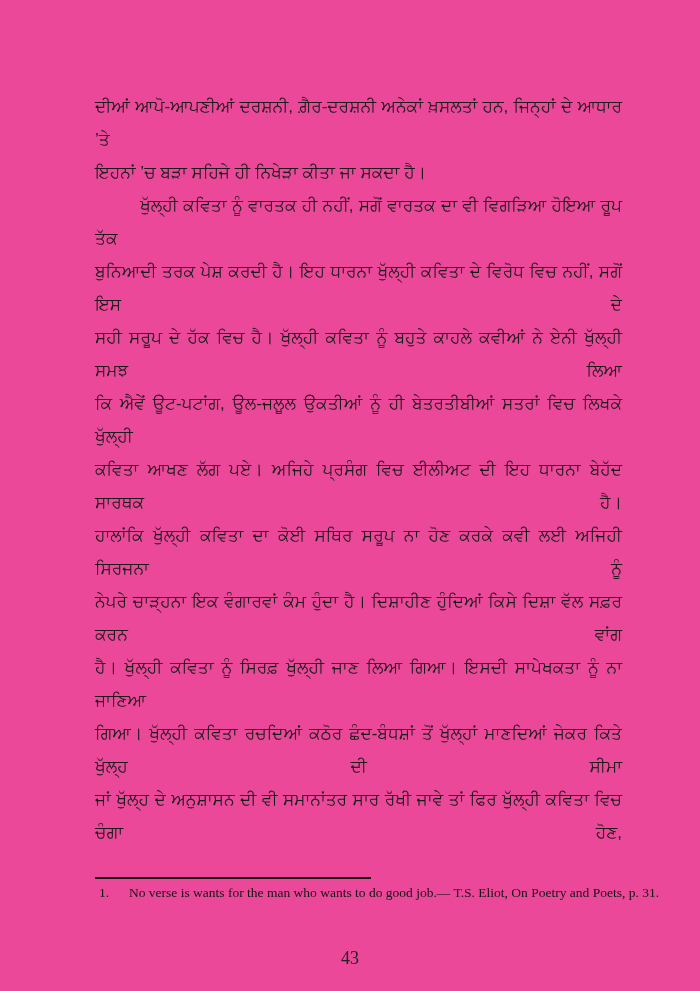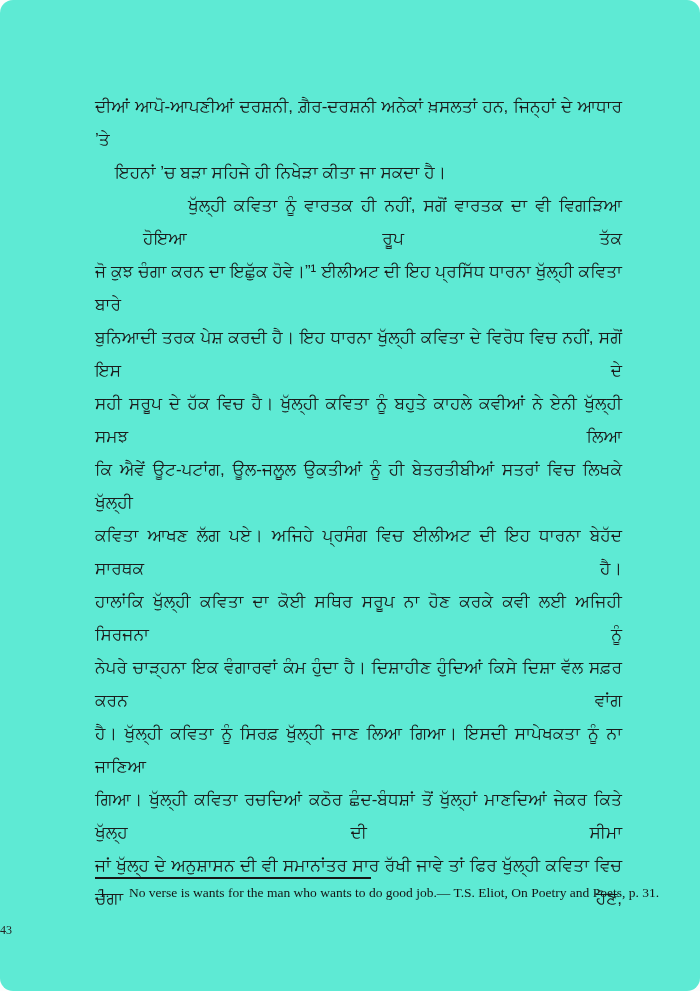--- a/index.html
+++ b/index.html
@@ -4,49 +4,46 @@
 <style>
   html, body {
     margin: 0;
     padding: 0;
     background: #fdfdfd;
   }
   .page {
     position: relative;
     width: 700px;
     height: 991px;
-    background: #5eead4;
+    background: #ec4899;
     color: #1b1b1b;
     font-family: "Liberation Sans", sans-serif;
     overflow: hidden;
-    border-radius: 13px;
   }
   .text-block {
     position: absolute;
     left: 95px;
     top: 90px;
     width: 527px;
   }
   .para { margin: 0; padding: 0; }
   .line {
     font-size: 17px;
     line-height: 33px;
     text-align: justify;
     text-align-last: justify;
     -moz-text-align-last: justify;
     color: #1b1b1b;
   }
   .line.end {
     text-align-last: left;
-    margin-left: 20px;
     -moz-text-align-last: left;
   }
   .line.indent {
     text-indent: 45px;
-    margin-left: 48px;
   }
   .fn-rule {
     position: absolute;
     left: 95px;
     top: 877px;
     width: 276px;
     height: 2px;
     background: #161616;
   }
   .footnote {
@@ -63,42 +60,42 @@
   .fn-num {
     display: inline-block;
     min-width: 30px;
   }
   .fn-work {
     font-weight: normal;
   }
   .page-num {
     position: absolute;
     left: 0;
-    top: 923px;
+    top: 948px;
     width: 100%;
+    text-align: center;
     font-family: "Liberation Serif", serif;
-    font-size: 12px;
+    font-size: 18px;
     color: #222222;
   }
 </style>
 </head>
 <body>
 
 <div class="page">
 
   <div class="text-block">
 
     <div class="para">
       <div class="line">ਦੀਆਂ ਆਪੋ-ਆਪਣੀਆਂ ਦਰਸ਼ਨੀ, ਗ਼ੈਰ-ਦਰਸ਼ਨੀ ਅਨੇਕਾਂ ਖ਼ਸਲਤਾਂ ਹਨ, ਜਿਨ੍ਹਾਂ ਦੇ ਆਧਾਰ ’ਤੇ</div>
       <div class="line end">ਇਹਨਾਂ ’ਚ ਬੜਾ ਸਹਿਜੇ ਹੀ ਨਿਖੇੜਾ ਕੀਤਾ ਜਾ ਸਕਦਾ ਹੈ।</div>
     </div>
 
     <div class="para">
       <div class="line indent">ਖੁੱਲ੍ਹੀ ਕਵਿਤਾ ਨੂੰ ਵਾਰਤਕ ਹੀ ਨਹੀਂ, ਸਗੋਂ ਵਾਰਤਕ ਦਾ ਵੀ ਵਿਗੜਿਆ ਹੋਇਆ ਰੂਪ ਤੱਕ</div>
-      <div class="line">ਜੋ ਕੁਝ ਚੰਗਾ ਕਰਨ ਦਾ ਇਛੁੱਕ ਹੋਵੇ।”¹ ਈਲੀਅਟ ਦੀ ਇਹ ਪ੍ਰਸਿੱਧ ਧਾਰਨਾ ਖੁੱਲ੍ਹੀ ਕਵਿਤਾ ਬਾਰੇ</div>
       <div class="line">ਬੁਨਿਆਦੀ ਤਰਕ ਪੇਸ਼ ਕਰਦੀ ਹੈ। ਇਹ ਧਾਰਨਾ ਖੁੱਲ੍ਹੀ ਕਵਿਤਾ ਦੇ ਵਿਰੋਧ ਵਿਚ ਨਹੀਂ, ਸਗੋਂ ਇਸ ਦੇ</div>
       <div class="line">ਸਹੀ ਸਰੂਪ ਦੇ ਹੱਕ ਵਿਚ ਹੈ। ਖੁੱਲ੍ਹੀ ਕਵਿਤਾ ਨੂੰ ਬਹੁਤੇ ਕਾਹਲੇ ਕਵੀਆਂ ਨੇ ਏਨੀ ਖੁੱਲ੍ਹੀ ਸਮਝ ਲਿਆ</div>
       <div class="line">ਕਿ ਐਵੇਂ ਊਟ-ਪਟਾਂਗ, ਊਲ-ਜਲੂਲ ਉਕਤੀਆਂ ਨੂੰ ਹੀ ਬੇਤਰਤੀਬੀਆਂ ਸਤਰਾਂ ਵਿਚ ਲਿਖਕੇ ਖੁੱਲ੍ਹੀ</div>
       <div class="line">ਕਵਿਤਾ ਆਖਣ ਲੱਗ ਪਏ। ਅਜਿਹੇ ਪ੍ਰਸੰਗ ਵਿਚ ਈਲੀਅਟ ਦੀ ਇਹ ਧਾਰਨਾ ਬੇਹੱਦ ਸਾਰਥਕ ਹੈ।</div>
       <div class="line">ਹਾਲਾਂਕਿ ਖੁੱਲ੍ਹੀ ਕਵਿਤਾ ਦਾ ਕੋਈ ਸਥਿਰ ਸਰੂਪ ਨਾ ਹੋਣ ਕਰਕੇ ਕਵੀ ਲਈ ਅਜਿਹੀ ਸਿਰਜਨਾ ਨੂੰ</div>
       <div class="line">ਨੇਪਰੇ ਚਾੜ੍ਹਨਾ ਇਕ ਵੰਗਾਰਵਾਂ ਕੰਮ ਹੁੰਦਾ ਹੈ। ਦਿਸ਼ਾਹੀਣ ਹੁੰਦਿਆਂ ਕਿਸੇ ਦਿਸ਼ਾ ਵੱਲ ਸਫ਼ਰ ਕਰਨ ਵਾਂਗ</div>
       <div class="line">ਹੈ। ਖੁੱਲ੍ਹੀ ਕਵਿਤਾ ਨੂੰ ਸਿਰਫ਼ ਖੁੱਲ੍ਹੀ ਜਾਣ ਲਿਆ ਗਿਆ। ਇਸਦੀ ਸਾਪੇਖਕਤਾ ਨੂੰ ਨਾ ਜਾਣਿਆ</div>
       <div class="line">ਗਿਆ। ਖੁੱਲ੍ਹੀ ਕਵਿਤਾ ਰਚਦਿਆਂ ਕਠੋਰ ਛੰਦ-ਬੰਧਸ਼ਾਂ ਤੋਂ ਖੁੱਲ੍ਹਾਂ ਮਾਣਦਿਆਂ ਜੇਕਰ ਕਿਤੇ ਖੁੱਲ੍ਹ ਦੀ ਸੀਮਾ</div>
       <div class="line">ਜਾਂ ਖੁੱਲ੍ਹ ਦੇ ਅਨੁਸ਼ਾਸਨ ਦੀ ਵੀ ਸਮਾਨਾਂਤਰ ਸਾਰ ਰੱਖੀ ਜਾਵੇ ਤਾਂ ਫਿਰ ਖੁੱਲ੍ਹੀ ਕਵਿਤਾ ਵਿਚ ਚੰਗਾ ਹੋਣ,</div>
 

